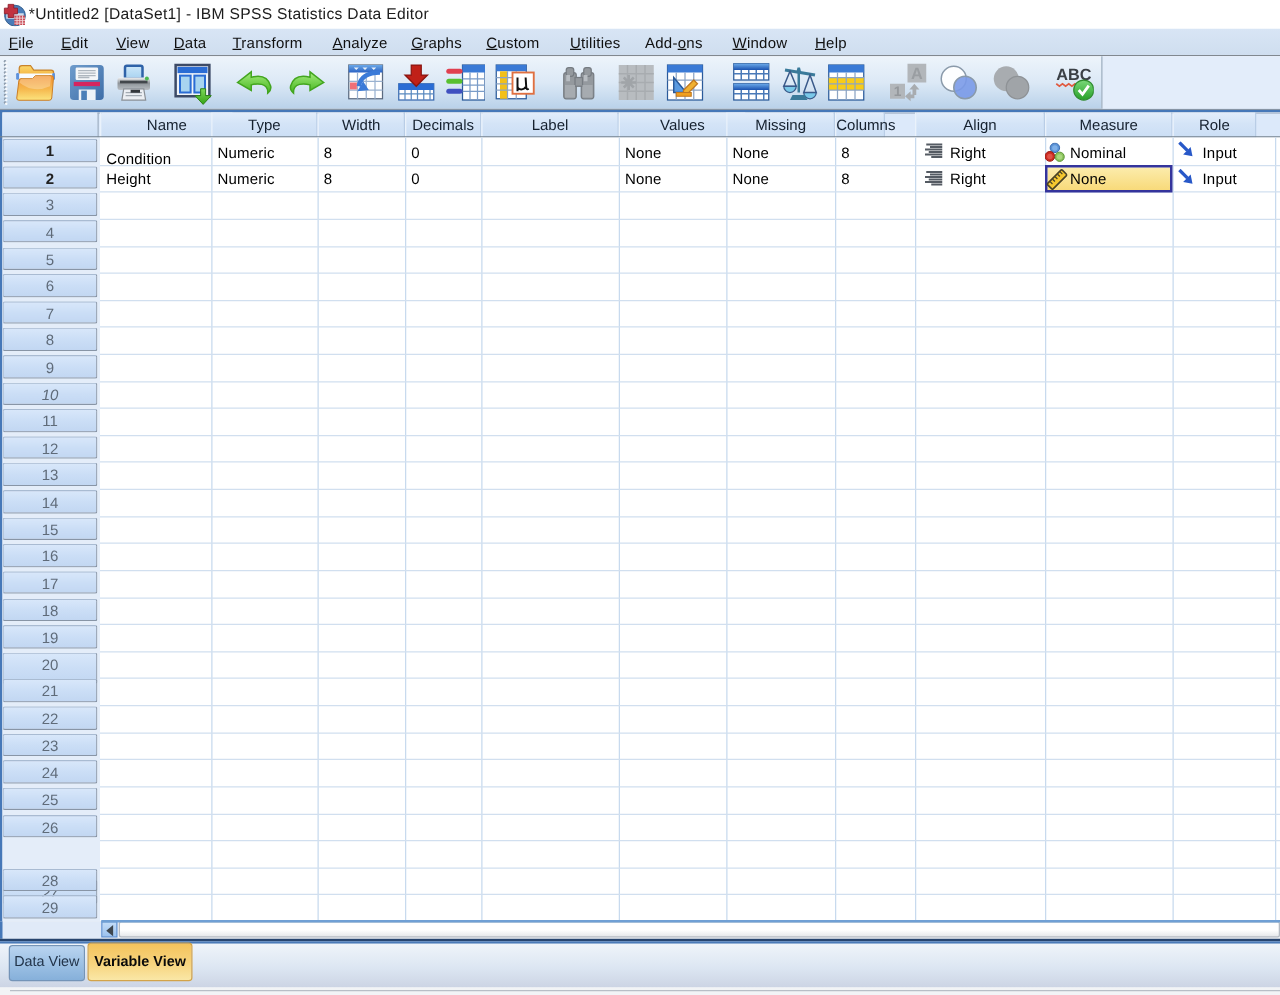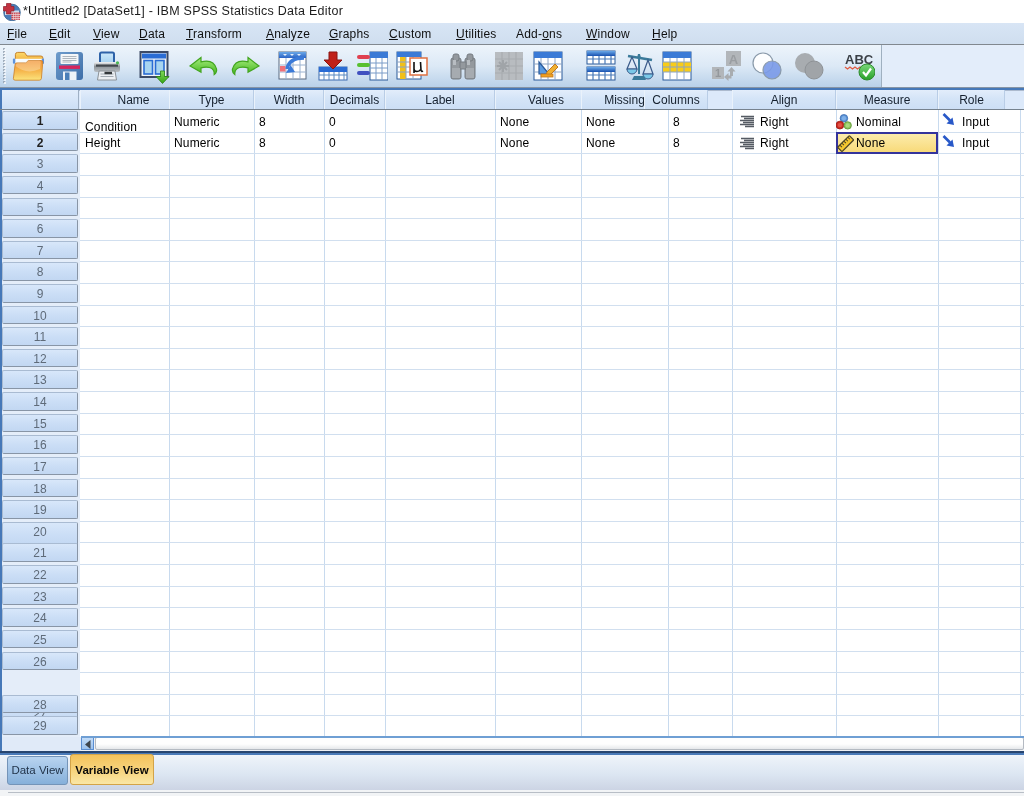--- a/index.html
+++ b/index.html
@@ -299,21 +299,21 @@
 <div class="abs" style="left:2px;top:2px;width:1022px;height:20px;background:#dce9fa"></div>
 <div class="abs" style="left:2px;top:2px;width:1022px;height:1px;background:#a3b2c6;opacity:0.85"></div>
 <div class="abs" style="left:2px;top:2px;width:77px;height:20px;background:linear-gradient(#e2edfb,#cbdef5);border-right:1px solid #9fb0c4"></div>
 <div class="hdrcell" style="left:80px;width:107px">Name</div>
 <div class="hdrcell" style="left:169px;width:85px">Type</div>
 <div class="hdrcell" style="left:254px;width:70px">Width</div>
 <div class="hdrcell" style="left:324px;width:61px">Decimals</div>
 <div class="hdrcell" style="left:385px;width:110px">Label</div>
 <div class="hdrcell" style="left:495px;width:102px">Values</div>
 <div class="hdrcell" style="left:581px;width:87px">Missing</div>
-<div class="hdrcell" style="left:644px;width:64px">Columns</div>
+<div class="hdrcell" style="left:668px;width:40px">Columns</div>
 <div class="hdrcell" style="left:732px;width:104px">Align</div>
 <div class="hdrcell" style="left:836px;width:102px">Measure</div>
 <div class="hdrcell" style="left:938px;width:67px">Role</div>
 <div class="abs" style="left:0;top:21px;width:1024px;height:1px;background:#76828e"></div>
 <div class="abs" style="left:80px;top:22px;width:944px;height:627px;background:#fff"></div>
 <div class="abs" style="left:2px;top:22px;width:78px;height:627px;background:#e4edf9"></div>
 <div class="vline" style="left:169px;top:22px;height:627px"></div>
 <div class="vline" style="left:254px;top:22px;height:627px"></div>
 <div class="vline" style="left:324px;top:22px;height:627px"></div>
 <div class="vline" style="left:385px;top:22px;height:627px"></div>
@@ -336,21 +336,21 @@
 <div class="rowhdr" style="top:109.5px;height:18.6px;line-height:19.1px;">5</div>
 <div class="hline" style="left:80px;top:151.7px;width:944px"></div>
 <div class="rowhdr" style="top:131.1px;height:18.6px;line-height:19.1px;">6</div>
 <div class="hline" style="left:80px;top:173.3px;width:944px"></div>
 <div class="rowhdr" style="top:152.7px;height:18.6px;line-height:19.1px;">7</div>
 <div class="hline" style="left:80px;top:195.0px;width:944px"></div>
 <div class="rowhdr" style="top:174.3px;height:18.6px;line-height:19.1px;">8</div>
 <div class="hline" style="left:80px;top:216.6px;width:944px"></div>
 <div class="rowhdr" style="top:196.0px;height:18.6px;line-height:19.1px;">9</div>
 <div class="hline" style="left:80px;top:238.2px;width:944px"></div>
-<div class="rowhdr" style="top:217.6px;height:18.6px;line-height:19.1px;">10</div>
+<div class="rowhdr" style="top:217.6px;height:18.6px;line-height:19.1px;font-style:italic;">10</div>
 <div class="hline" style="left:80px;top:259.8px;width:944px"></div>
 <div class="rowhdr" style="top:239.2px;height:18.6px;line-height:19.1px;">11</div>
 <div class="hline" style="left:80px;top:281.4px;width:944px"></div>
 <div class="rowhdr" style="top:260.8px;height:18.6px;line-height:19.1px;">12</div>
 <div class="hline" style="left:80px;top:303.1px;width:944px"></div>
 <div class="rowhdr" style="top:282.4px;height:18.6px;line-height:19.1px;">13</div>
 <div class="hline" style="left:80px;top:324.7px;width:944px"></div>
 <div class="rowhdr" style="top:304.1px;height:18.6px;line-height:19.1px;">14</div>
 <div class="hline" style="left:80px;top:346.3px;width:944px"></div>
 <div class="rowhdr" style="top:325.7px;height:18.6px;line-height:19.1px;">15</div>

